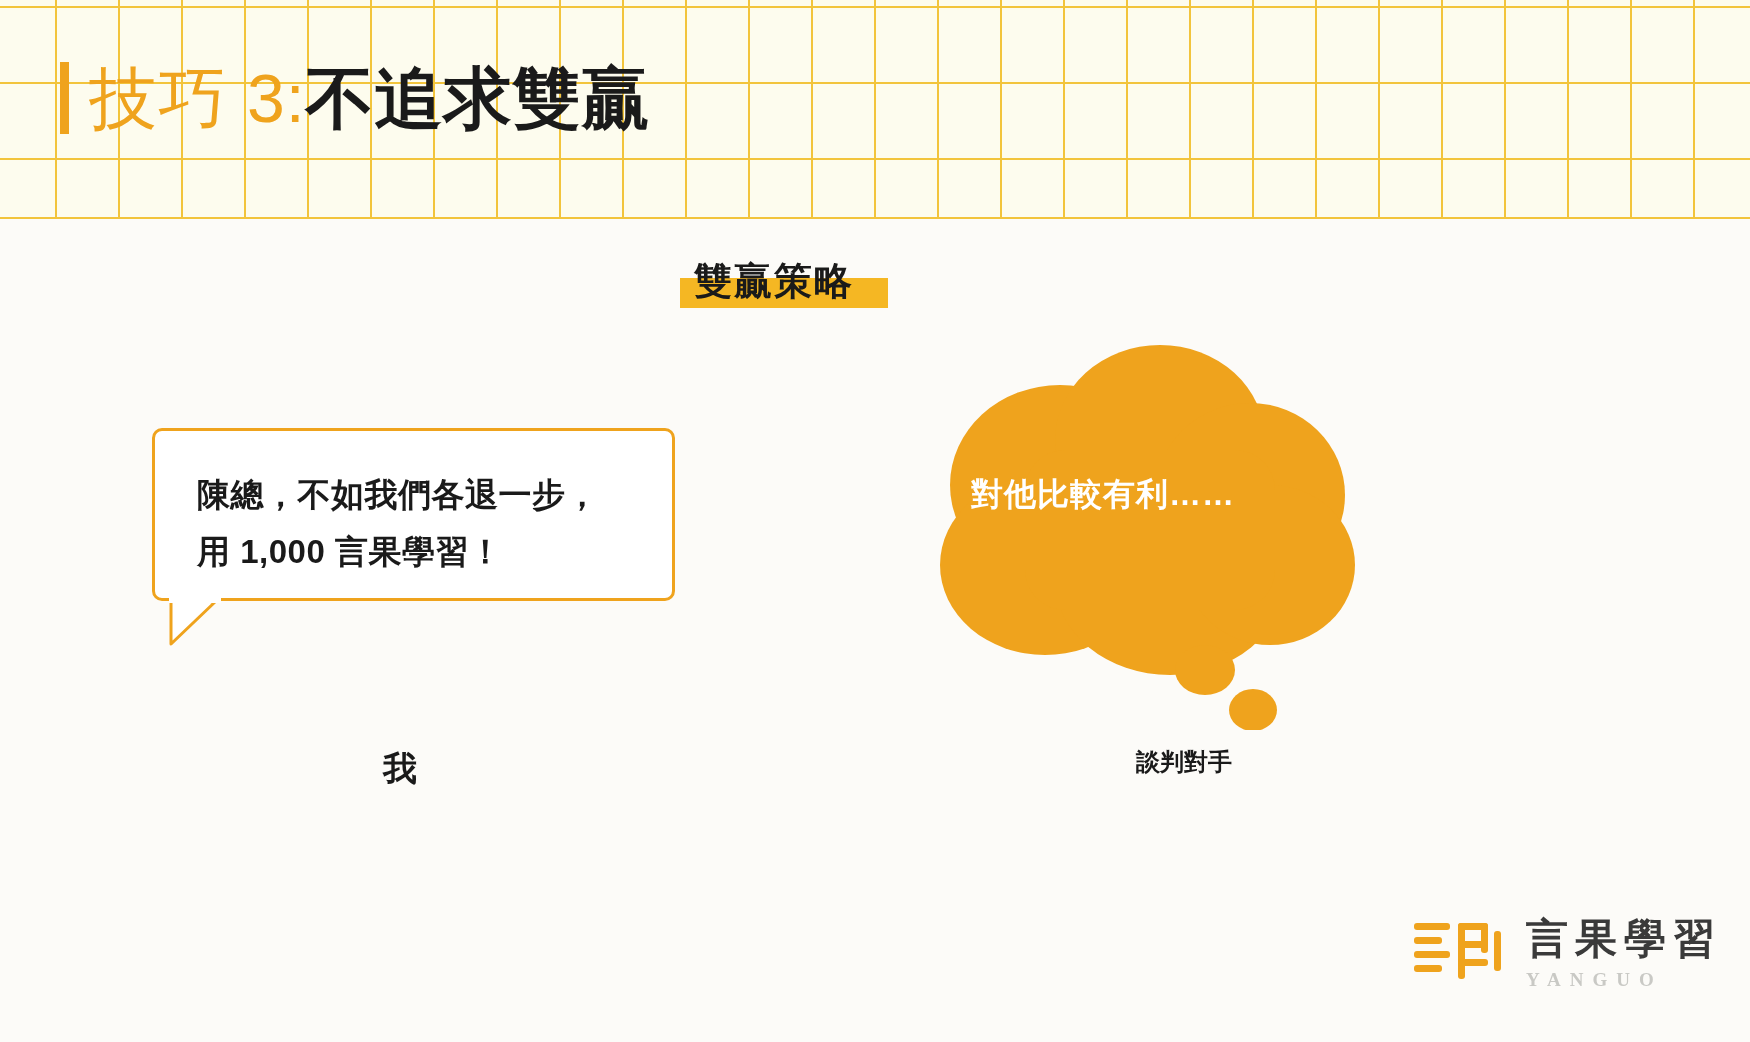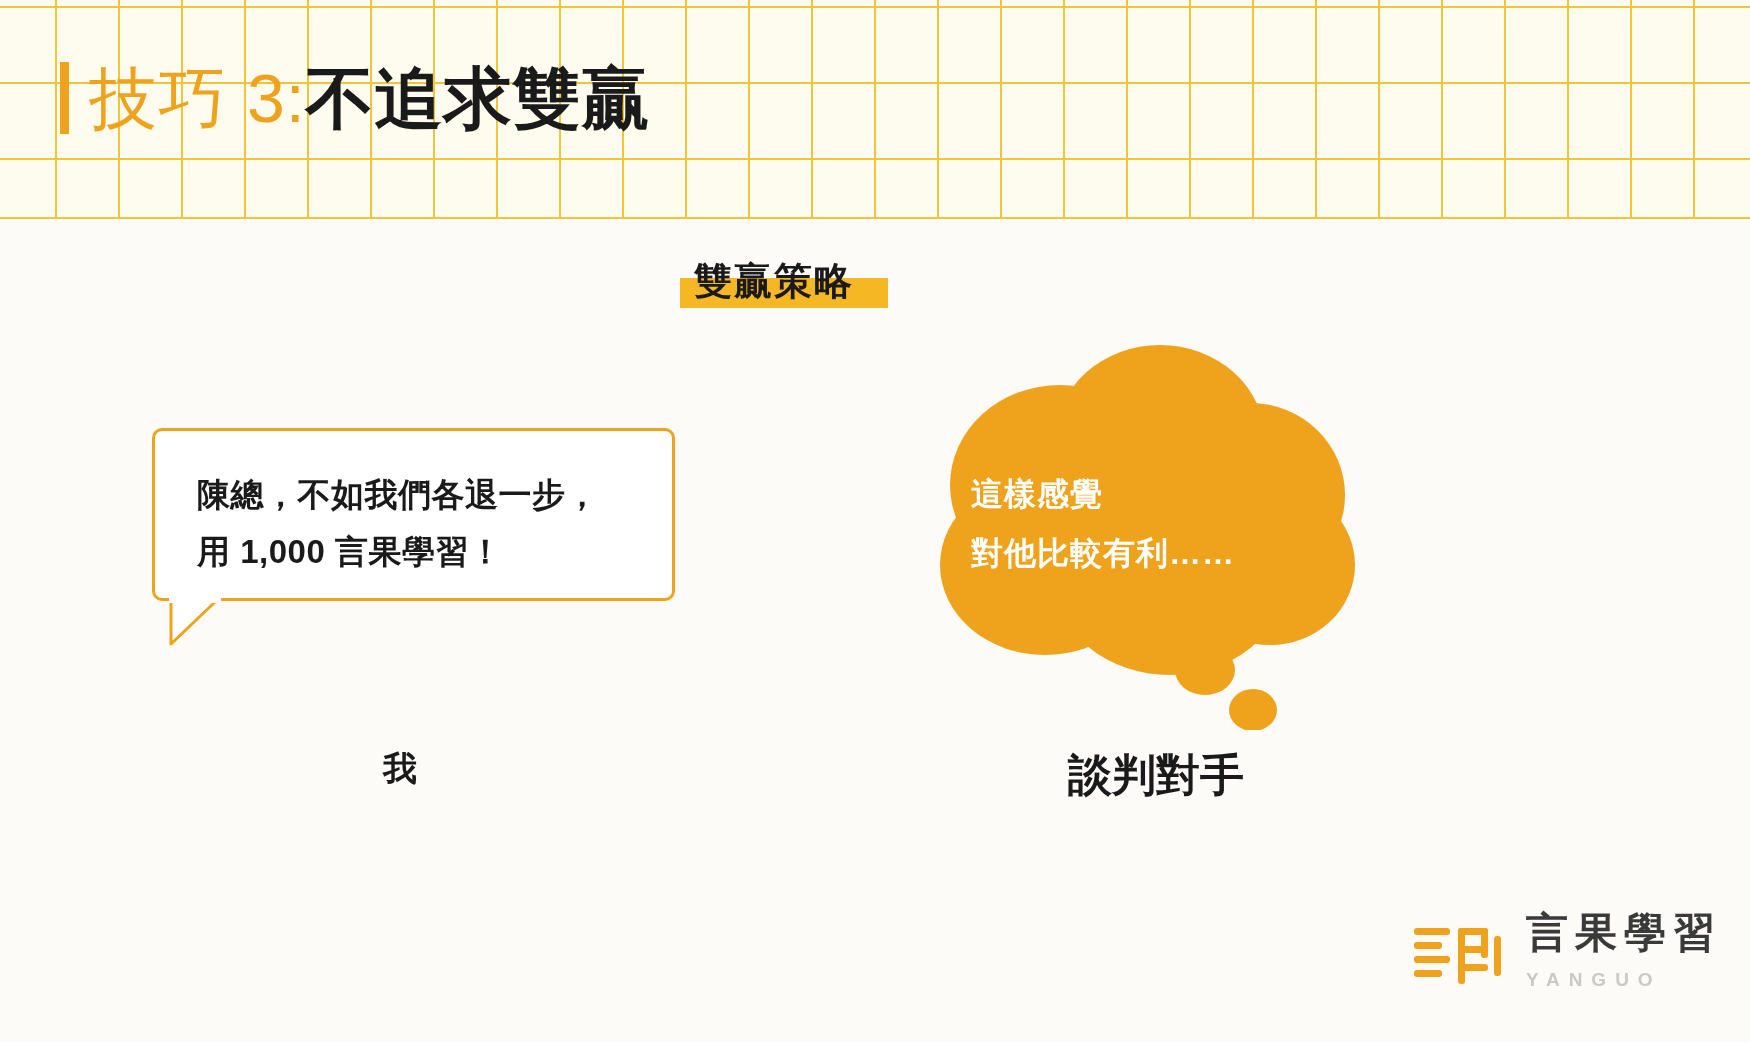--- a/index.html
+++ b/index.html
@@ -102,40 +102,40 @@
   .cloud-wrap svg{ display:block; }
   .cloud-text{
     position:absolute; left:66px; top:135px;
     font-size:32px; font-weight:bold; color:#FFFFFF;
     line-height:1.85; letter-spacing:1px;
     white-space:nowrap;
     z-index:3;
   }
 
   .label-right{
-    position:absolute; left:1056px; top:746px;
+    position:absolute; left:1084px; top:746px;
     width:200px; text-align:center;
-    font-size:44px; font-weight:bold; color:#1A1A1A;
+    font-size:24px; font-weight:bold; color:#1A1A1A;
   }
 
   
   .logo{
     position:absolute; right:28px; bottom:50px;
-    display:flex; align-items:flex-end; gap:22px;
+    display:flex; align-items:flex-start; gap:22px;font-family:Liberation Serif, serif;
   }
   .logo-mark{ flex:none; }
   .logo-mark svg{ display:block; }
   .logo-words{ display:flex; flex-direction:column; }
   .logo-cn{
     font-size:42px; font-weight:bold; color:#3A3A3A;
     letter-spacing:7px; line-height:1.06;
   }
   .logo-en{
     font-size:19px; font-weight:bold; color:#C9C9C5;
-    letter-spacing:9px; line-height:1.2; margin-top:14px;
+    letter-spacing:9px; line-height:1.2; margin-top:8px;
   }
 </style>
 </head>
 <body>
 
 <div class="header-band">
   <div class="title-wrap">
     <div class="title-bar"></div>
     <span class="title-accent">技巧 3:</span>
     <span class="title-main">不追求雙贏</span>
@@ -170,21 +170,20 @@
       <ellipse cx="345" cy="165" rx="95" ry="92"></ellipse>
       <ellipse cx="140" cy="235" rx="105" ry="90"></ellipse>
       <ellipse cx="265" cy="250" rx="115" ry="95"></ellipse>
       <ellipse cx="365" cy="235" rx="85" ry="80"></ellipse>
       <rect x="120" y="120" width="250" height="160" rx="40"></rect>
       <ellipse cx="300" cy="340" rx="30" ry="25"></ellipse>
       <ellipse cx="348" cy="380" rx="24" ry="21"></ellipse>
     </g>
   </svg>
   <div class="cloud-text">
-    <div>這樣感覺</div>
     <div>對他比較有利……</div>
   </div>
 </div>
 
 <div class="label-right">談判對手</div>
 
 <div class="logo">
   <div class="logo-mark">
     <svg width="92" height="70" viewBox="0 0 92 70">
       <g fill="#EFA31D">

